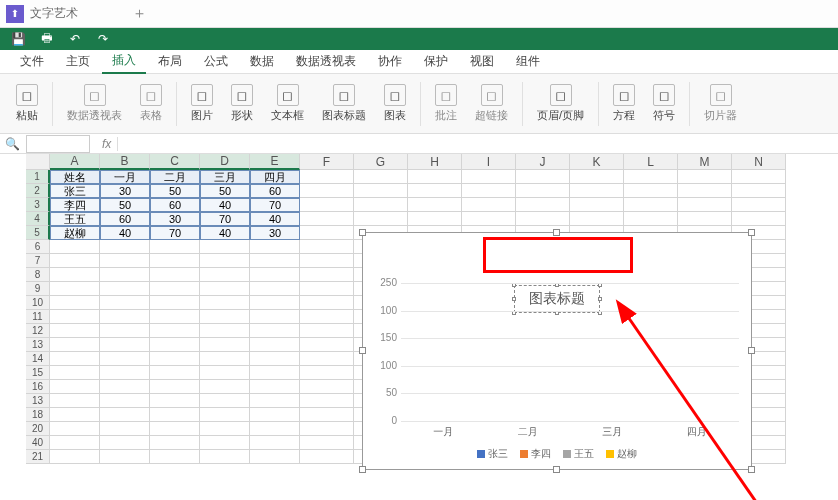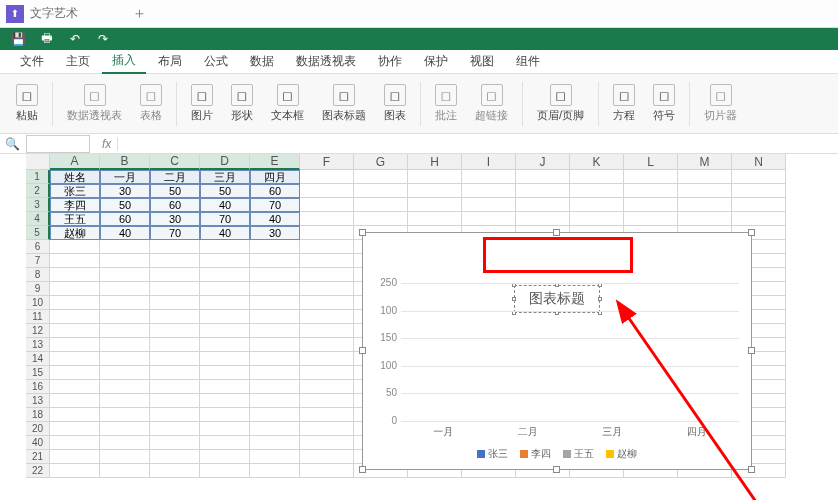--- a/index.html
+++ b/index.html
@@ -539,37 +539,20 @@
         <div class="cell" style="width: 54px;"></div>
         <div class="cell" style="width: 54px;"></div>
         <div class="cell" style="width: 54px;"></div>
         <div class="cell" style="width: 54px;"></div>
         <div class="cell" style="width: 54px;"></div>
         <div class="cell" style="width: 54px;"></div>
         <div class="cell" style="width: 54px;"></div>
       </div>
       <div class="row">
         <div class="rh">21</div>
-        <div class="cell" style="width: 50px;"></div>
-        <div class="cell" style="width: 50px;"></div>
-        <div class="cell" style="width: 50px;"></div>
-        <div class="cell" style="width: 50px;"></div>
-        <div class="cell" style="width: 50px;"></div>
-        <div class="cell" style="width: 54px;"></div>
-        <div class="cell" style="width: 54px;"></div>
-        <div class="cell" style="width: 54px;"></div>
-        <div class="cell" style="width: 54px;"></div>
-        <div class="cell" style="width: 54px;"></div>
-        <div class="cell" style="width: 54px;"></div>
-        <div class="cell" style="width: 54px;"></div>
-        <div class="cell" style="width: 54px;"></div>
-        <div class="cell" style="width: 54px;"></div>
-      </div>
-      <div class="row">
-        <div class="rh">22</div>
         <div class="cell" style="width: 50px;"></div>
         <div class="cell" style="width: 50px;"></div>
         <div class="cell" style="width: 50px;"></div>
         <div class="cell" style="width: 50px;"></div>
         <div class="cell" style="width: 50px;"></div>
         <div class="cell" style="width: 54px;"></div>
         <div class="cell" style="width: 54px;"></div>
         <div class="cell" style="width: 54px;"></div>
         <div class="cell" style="width: 54px;"></div>
         <div class="cell" style="width: 54px;"></div>

